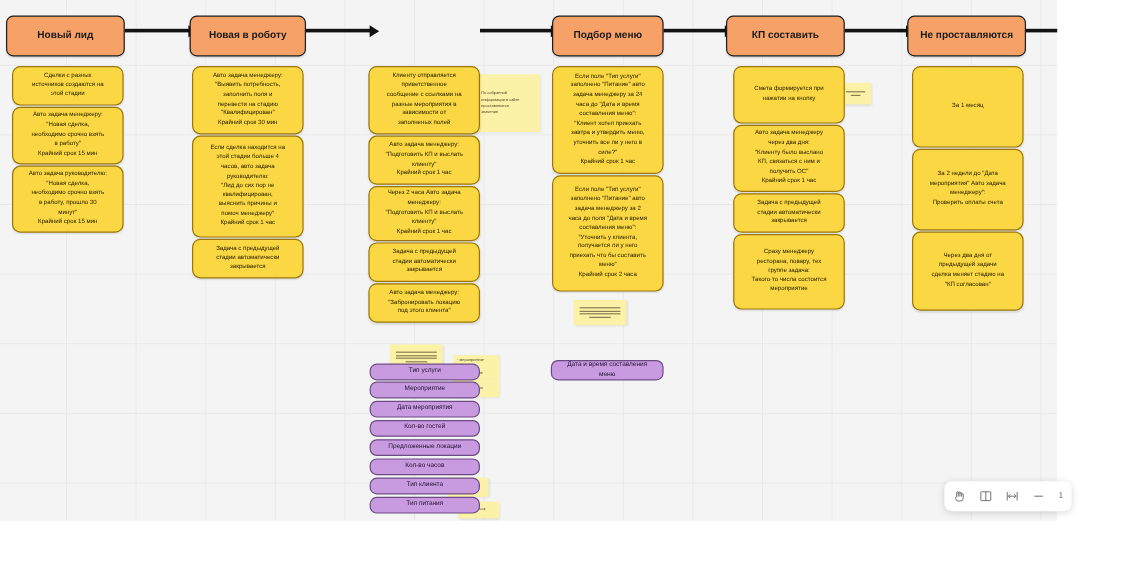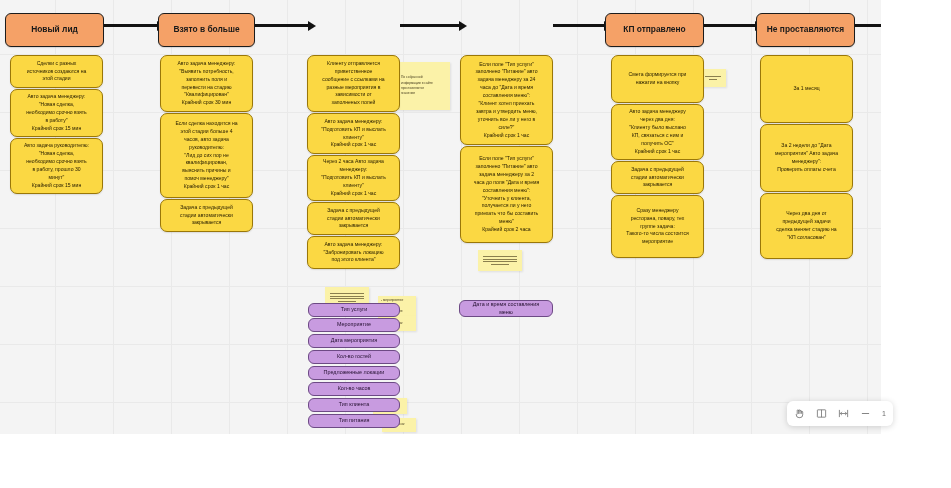--- a/index.html
+++ b/index.html
@@ -124,22 +124,23 @@
   <div id="canvas">
 
     <div class="arrow" style="left:104px; width:54px;"></div>
     <div class="arrow" style="left:255px; width:54px;"></div>
     <div class="arrow" style="left:400px; width:60px;"></div>
     <div class="arrow" style="left:553px; width:52px;"></div>
     <div class="arrow" style="left:704px; width:52px;"></div>
     <div class="arrow noHead" style="left:855px; width:28px;"></div>
 
     <div class="stage" style="left:5px;   top:13px; width:99px;">Новый лид</div>
-    <div class="stage" style="left:158px; top:13px; width:97px;">Взято в больше</div>
-    <div class="stage" style="left:605px; top:13px; width:99px;">КП отправлено</div>
+    <div class="stage" style="left:158px; top:13px; width:97px;">Новая в роботу</div>
+    <div class="stage" style="left:460px; top:13px; width:93px;">Подбор меню</div>
+    <div class="stage" style="left:605px; top:13px; width:99px;">КП составить</div>
     <div class="stage" style="left:756px; top:13px; width:99px;">Не
 проставляются</div>
 
     <div class="card" style="left:10px; top:55px;  width:93px; height:33px;">Сделки с разных
 источников создаются на
 этой стадии</div>
     <div class="card" style="left:10px; top:89px;  width:93px; height:48px;">Авто задача менеджеру:
 "Новая сделка,
 необходимо срочно взять
 в работу"

